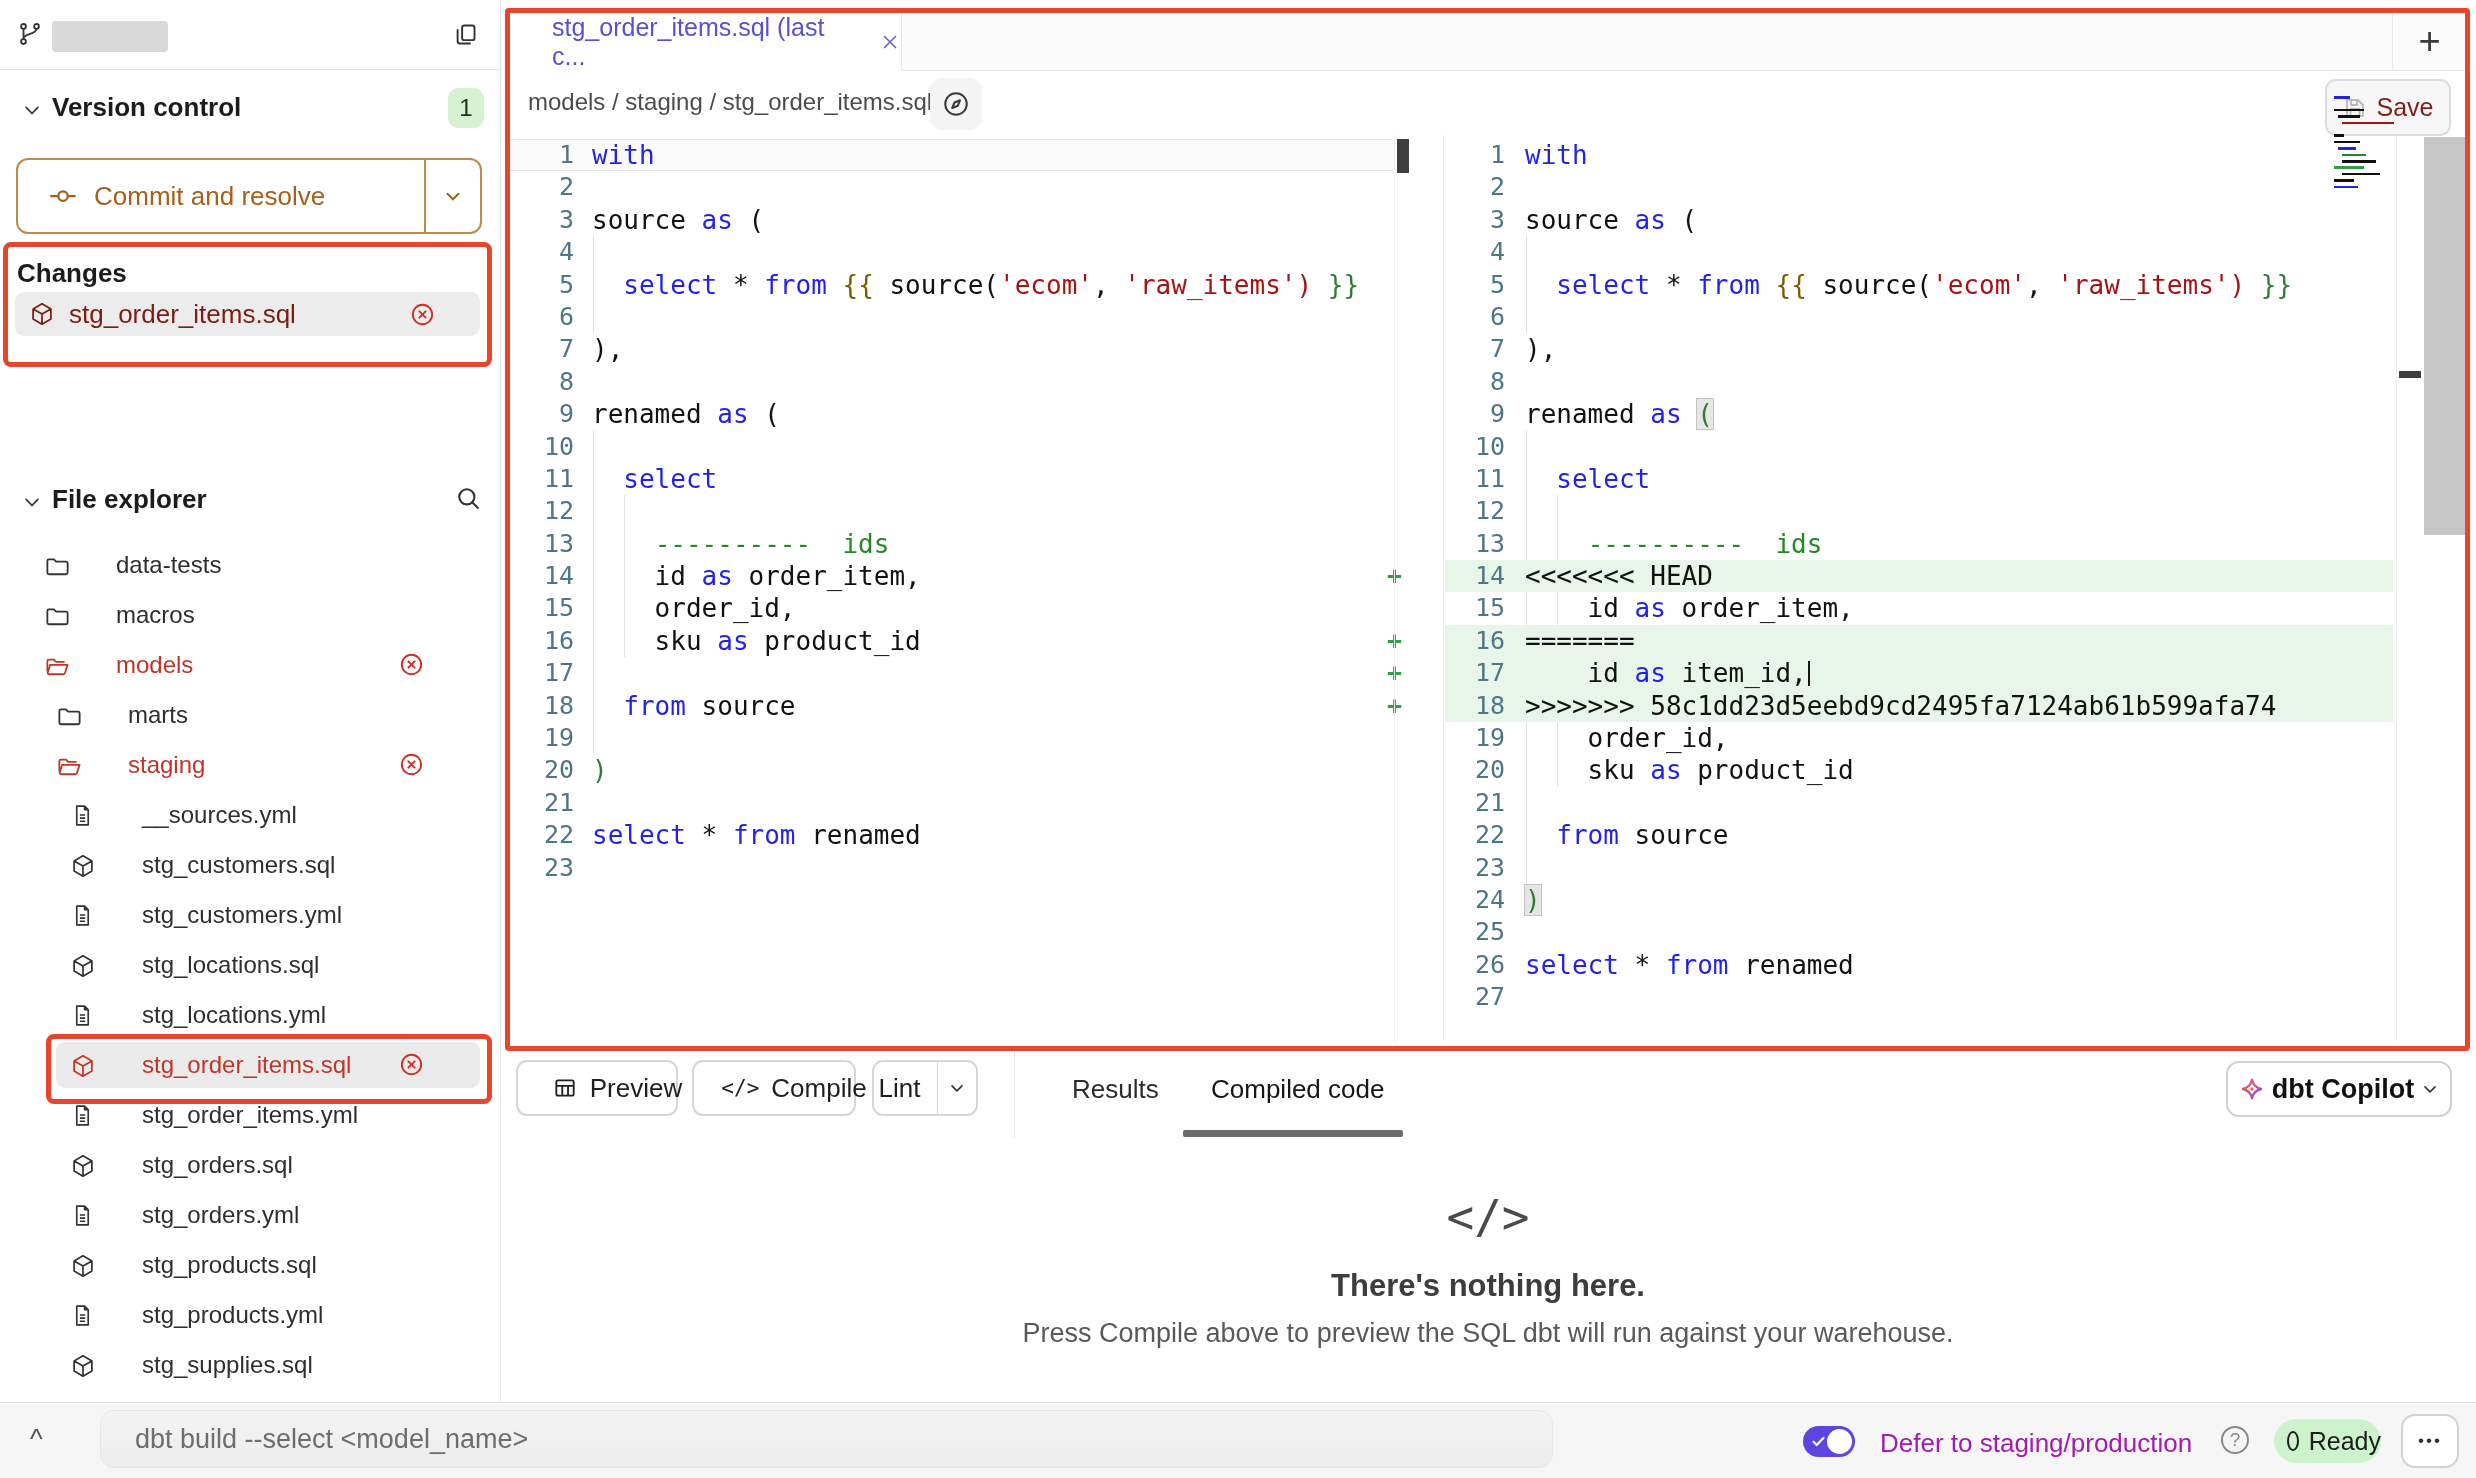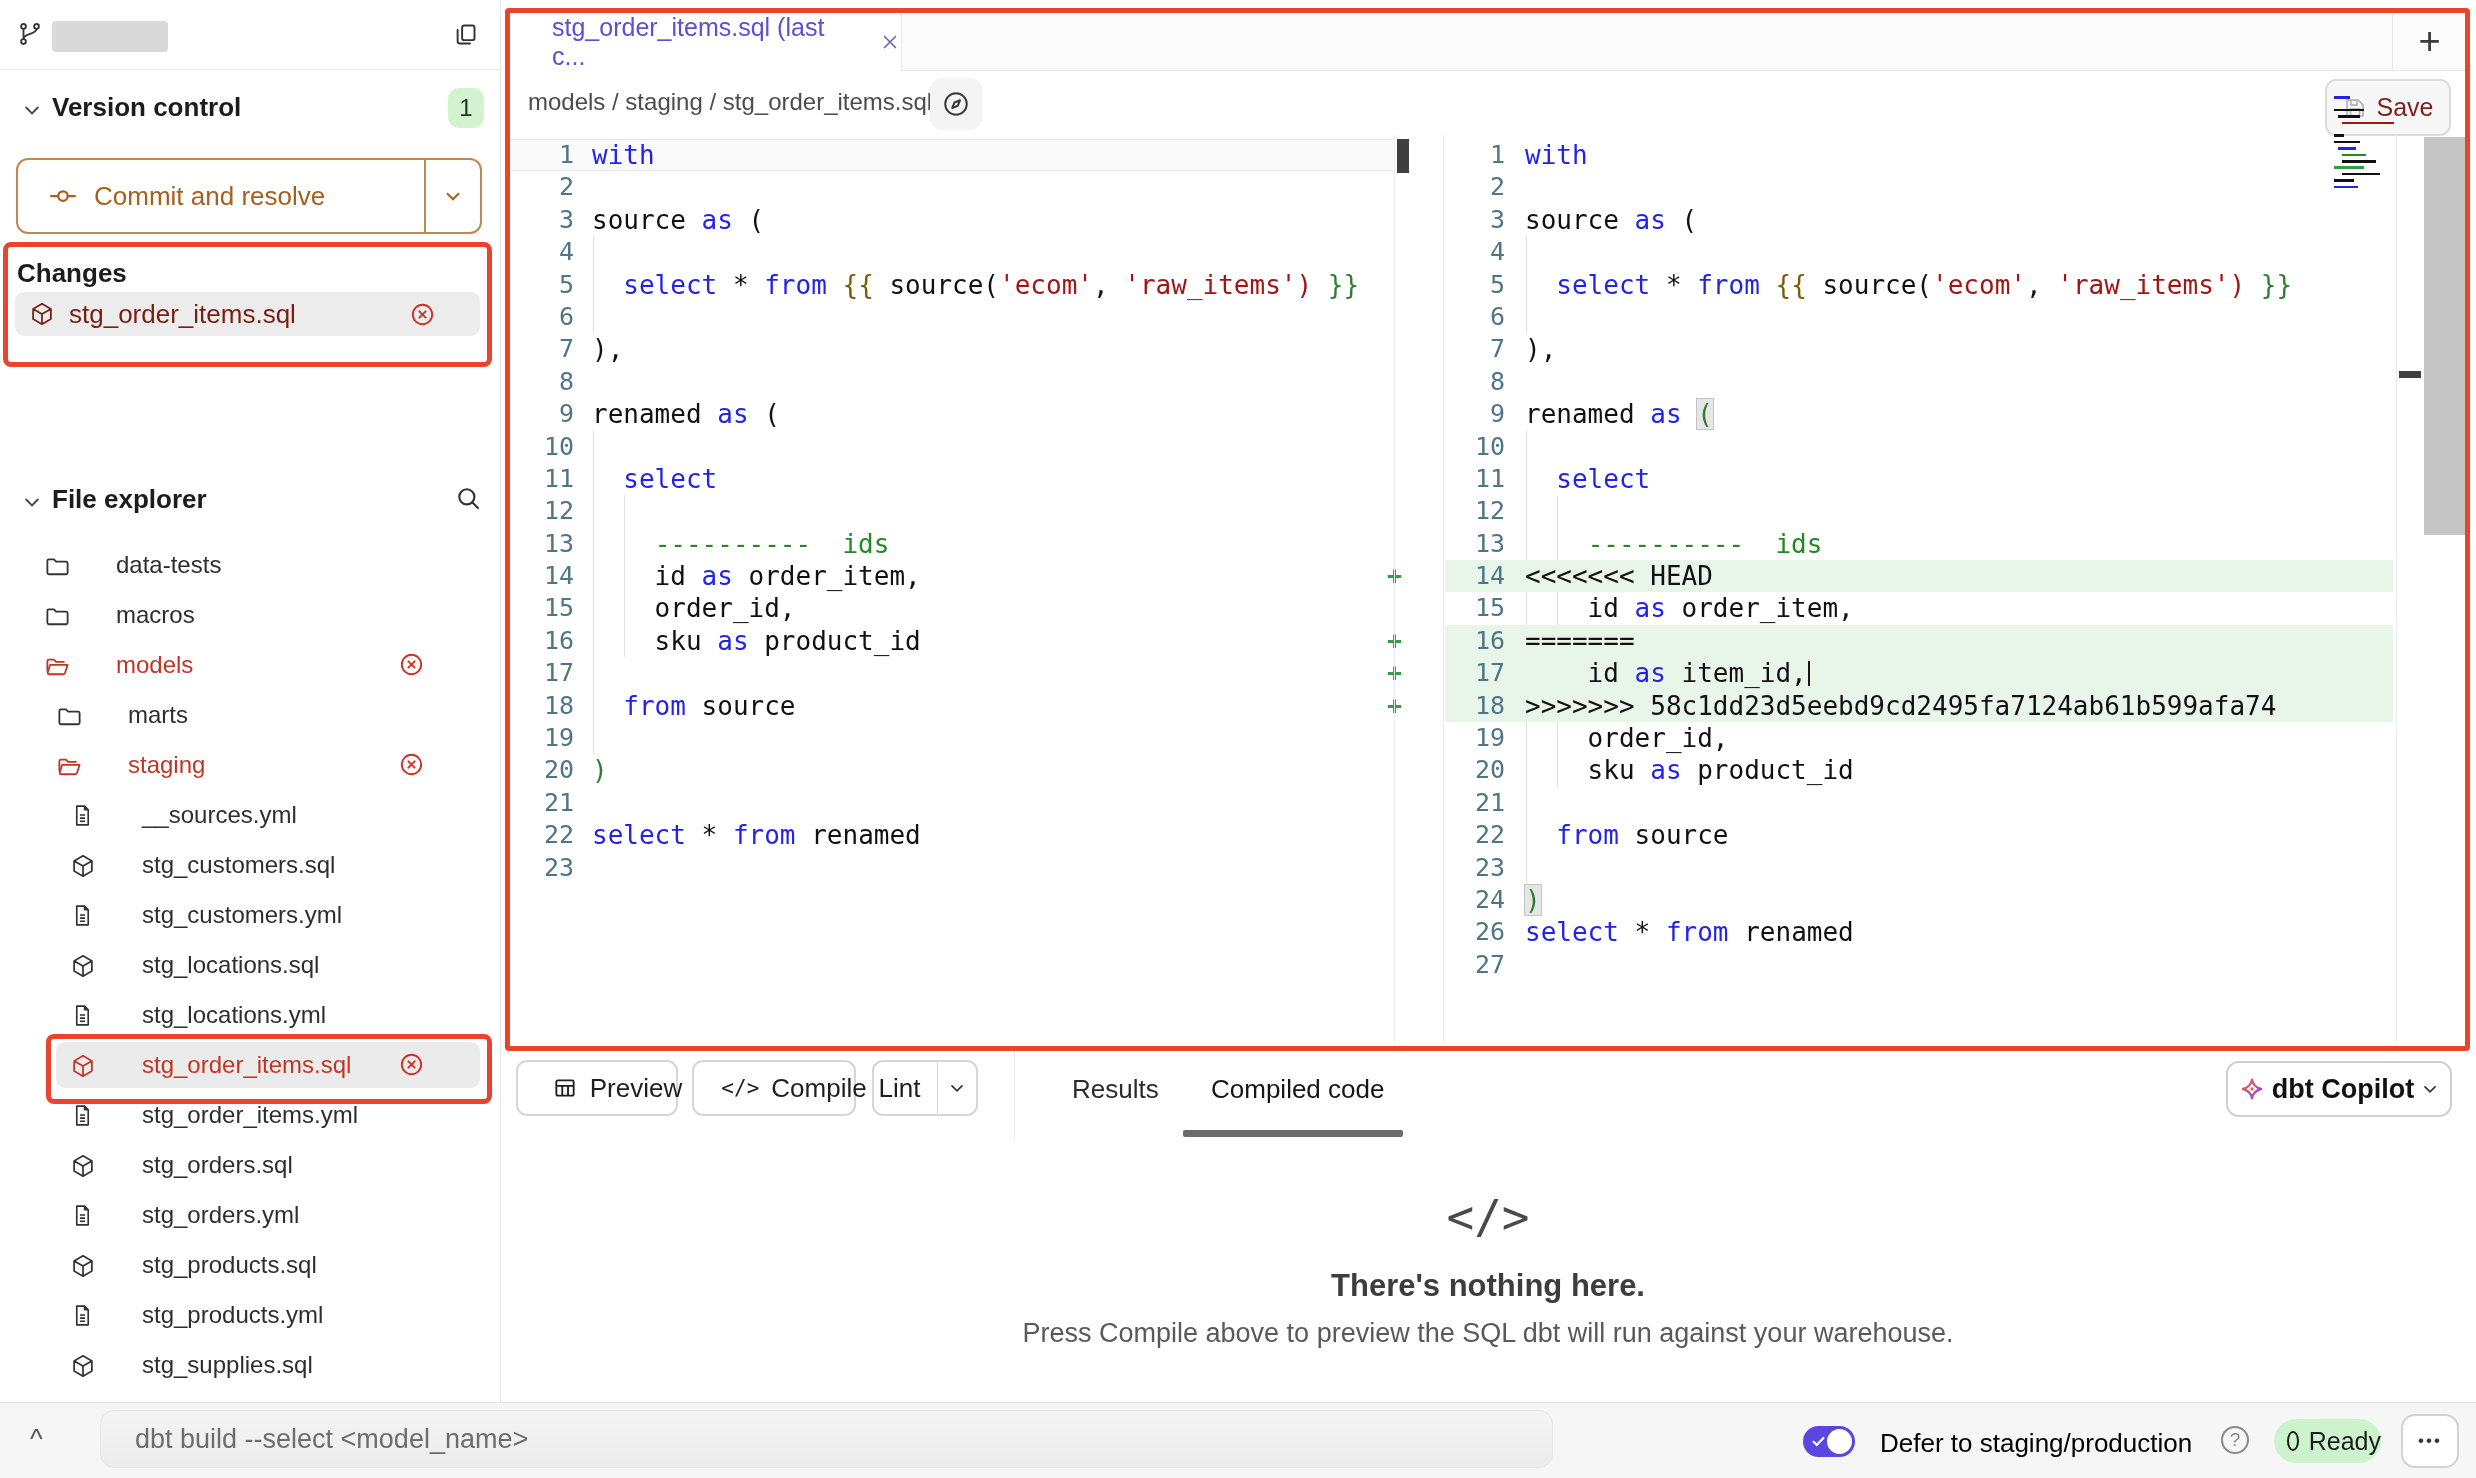--- a/index.html
+++ b/index.html
@@ -75,21 +75,21 @@
   .empty-title{position:absolute;left:0;width:2476px;text-align:center;top:1268px;font-size:31px;font-weight:bold;color:#3d3d3d;padding-left:500px;box-sizing:border-box;}
   .empty-sub{position:absolute;left:0;width:2476px;text-align:center;top:1318px;font-size:27px;color:#595959;padding-left:500px;box-sizing:border-box;}
 
   
   .statusbar{position:absolute;left:0;top:1402px;width:2476px;height:76px;background:#f6f6f6;border-top:1px solid #e2e2e2;}
   .cmd{position:absolute;left:100px;top:1410px;width:1453px;height:58px;border-radius:14px;
        background:linear-gradient(#f4f4f4,#ececec);border:1px solid #e6e6e6;box-sizing:border-box;
        display:flex;align-items:center;padding-left:34px;font-size:27px;color:#6d6d6d;cursor:text;}
   .toggle{position:absolute;left:1803px;top:1426px;width:52px;height:31px;border-radius:16px;background:#5b46e0;cursor:pointer;}
   .knob{position:absolute;right:3px;top:3px;width:25px;height:25px;border-radius:50%;background:#fff;}
-  .defer{position:absolute;left:1880px;top:1428px;font-size:26px;color:#000000;}
+  .defer{position:absolute;left:1880px;top:1428px;font-size:26px;color:#a21caf;}
   .qmark{position:absolute;left:2221px;top:1426px;width:28px;height:28px;border:2px solid #8a8a8a;border-radius:50%;
        color:#8a8a8a;font-size:19px;display:flex;align-items:center;justify-content:center;box-sizing:border-box;cursor:pointer;}
   .ready{position:absolute;left:2274px;top:1419px;width:107px;height:44px;border-radius:22px;background:#cdf3cd;
        display:flex;align-items:center;gap:10px;padding-left:13px;box-sizing:border-box;font-size:25px;color:#1c1c1c;}
   .ring{width:20px;height:20px;border:2.5px solid #1c1c1c;border-radius:50%;box-sizing:border-box;}
   .dotsbtn{position:absolute;left:2401px;top:1414px;width:58px;height:54px;border:2px solid #d2d2d2;border-radius:14px;
        background:#fff;display:flex;align-items:center;justify-content:center;font-size:17px;letter-spacing:2px;color:#333;box-sizing:border-box;cursor:pointer;}
 
   
   .anno{position:absolute;border:5px solid #e8452c;pointer-events:none;z-index:50;}
@@ -550,20 +550,24 @@
         <span class="gut"><span class="num">22</span></span>
         <span class="code"><i style="left:1.0px"></i><span class="pl">  </span><span class="kw">from</span><span class="pl"> source</span></span>
       </div>
       <div class="row">
         <span class="gut"><span class="num">23</span></span>
         <span class="code"><i style="left:1.0px"></i></span>
       </div>
       <div class="row">
         <span class="gut"><span class="num">24</span></span>
         <span class="code"><span class="bm">)</span></span>
+      </div>
+      <div class="row">
+        <span class="gut"><span class="num">25</span></span>
+        <span class="code"></span>
       </div>
       <div class="row">
         <span class="gut"><span class="num">26</span></span>
         <span class="code"><span class="kw">select</span><span class="pl"> * </span><span class="kw">from</span><span class="pl"> renamed</span></span>
       </div>
       <div class="row">
         <span class="gut"><span class="num">27</span></span>
         <span class="code"></span>
       </div>
     </div>

